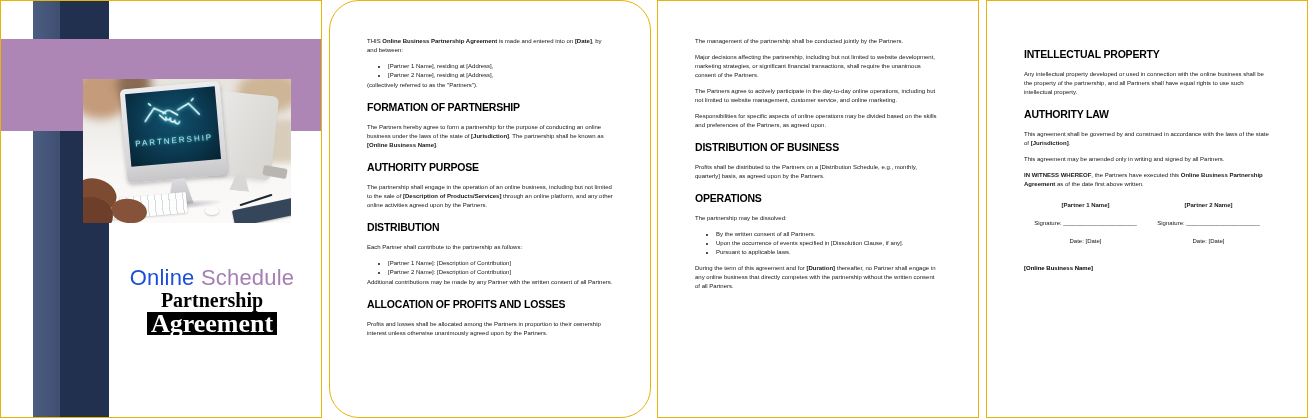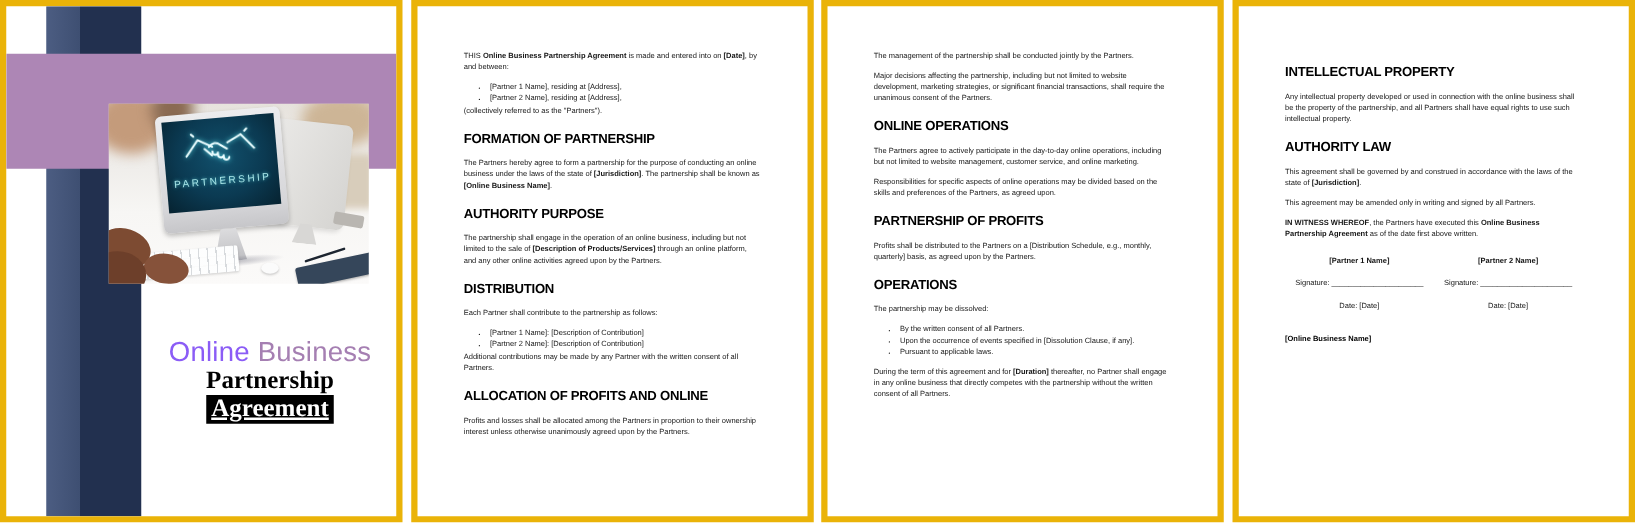--- a/index.html
+++ b/index.html
@@ -3,24 +3,24 @@
 <meta charset="utf-8">
 <style>
   html,body{margin:0;padding:0;}
   body{
     width:1310px;height:418px;position:relative;background:#fff;
     font-family:"Liberation Sans",sans-serif;color:#111;
     -webkit-font-smoothing:antialiased;
   }
   .page{
     position:absolute;top:0;width:322px;height:418px;background:#fff;
-    border:5px solid #eab308;box-sizing:border-box;overflow:hidden;
+    border:1px solid #eab308;box-sizing:border-box;overflow:hidden;
   }
   #page1{left:0;}
-  #page2{left:329px;}
+  #page2{left:329px;border-radius:30px;}
   #page3{left:657px;}
   #page4{left:986px;}
 
   
   .doc{position:absolute;left:37px;right:37px;top:36px;}
   .doc > :first-child{margin-top:0;}
   .p{font-size:6px;line-height:9px;margin:7px 0;color:#161616;}
   .p.tight{margin-top:1px;}
   .h{
     font-weight:700;font-size:10.5px;line-height:12px;letter-spacing:-0.2px;
@@ -90,28 +90,27 @@
   .hand{position:absolute;background:#7d4b32;z-index:4;}
   .hand-a{left:-8px;bottom:14px;width:42px;height:30px;border-radius:50% 50% 45% 45%;transform:rotate(18deg);}
   .hand-b{left:28px;bottom:0px;width:36px;height:24px;border-radius:50%;transform:rotate(8deg);background:#86523a;}
   .arm{left:-16px;bottom:-12px;width:46px;height:38px;border-radius:50%;background:#6d3f2a;}
   .mouse{position:absolute;left:122px;bottom:8px;width:14px;height:9px;background:#fbfbfb;border-radius:50%;box-shadow:0 1px 2px rgba(0,0,0,.2);z-index:3;}
   .notebook{position:absolute;right:-4px;bottom:2px;width:62px;height:17px;background:#35465a;border-radius:2px;transform:rotate(-12deg);z-index:3;box-shadow:0 1px 2px rgba(0,0,0,.3);}
   .pen{position:absolute;right:18px;bottom:22px;width:34px;height:2px;background:#1d2530;transform:rotate(-18deg);z-index:4;border-radius:1px;}
 
   .cover-title{position:absolute;left:108px;width:206px;top:264px;text-align:center;z-index:4;}
   .t1{font-size:22px;line-height:25px;letter-spacing:0.2px;}
-  .t1 .black{color:#8b5cf6;}
+  .t1 .black{color:#1d4ed8;}
   .t1 .purple{color:#a57fb2;}
   .t2{font-family:"Liberation Serif",serif;font-weight:700;font-size:20px;line-height:21px;color:#000;}
   .t3wrap{margin-top:1px;}
   .t3{
     display:inline-block;font-family:"Liberation Serif",serif;font-weight:700;
-    font-size:20px;line-height:23px;color:#fff;background:#000;padding:0 4px;
-    text-decoration:underline;
+    font-size:26px;line-height:23px;color:#fff;background:#000;padding:0 4px;
   }
 </style>
 </head>
 <body>
 
 <div class="page" id="page1">
   <div class="bar">
     <div class="bar-light"></div>
     <div class="bar-dark"></div>
   </div>
@@ -151,21 +150,21 @@
     <div class="kb"></div>
     <div class="hand hand-a"></div>
     <div class="hand hand-b"></div>
     <div class="hand arm"></div>
     <div class="mouse"></div>
     <div class="notebook"></div>
     <div class="pen"></div>
   </div>
 
   <div class="cover-title">
-    <div class="t1"><span class="black">Online</span> <span class="purple">Business</span></div>
+    <div class="t1"><span class="black">Online</span> <span class="purple">Schedule</span></div>
     <div class="t2">Partnership</div>
     <div class="t3wrap"><span class="t3">Agreement</span></div>
   </div>
 </div>
 
 <div class="page" id="page2">
   <div class="doc">
       <p class="p"><span>THIS </span><span class="run-b">Online Business Partnership Agreement</span><span> is made and entered into on </span><span class="run-b">[Date]</span><span>, by and between:</span></p>
       <ul class="ul">
         <li><span>[Partner 1 Name], residing at [Address],</span></li>
@@ -176,33 +175,32 @@
       <p class="p"><span>The Partners hereby agree to form a partnership for the purpose of conducting an online business under the laws of the state of </span><span class="run-b">[Jurisdiction]</span><span>. The partnership shall be known as </span><span class="run-b">[Online Business Name]</span><span>.</span></p>
       <div class="h">AUTHORITY PURPOSE</div>
       <p class="p"><span>The partnership shall engage in the operation of an online business, including but not limited to the sale of </span><span class="run-b">[Description of Products/Services]</span><span> through an online platform, and any other online activities agreed upon by the Partners.</span></p>
       <div class="h">DISTRIBUTION</div>
       <p class="p"><span>Each Partner shall contribute to the partnership as follows:</span></p>
       <ul class="ul">
         <li><span>[Partner 1 Name]: [Description of Contribution]</span></li>
         <li><span>[Partner 2 Name]: [Description of Contribution]</span></li>
       </ul>
       <p class="p tight"><span>Additional contributions may be made by any Partner with the written consent of all Partners.</span></p>
-      <div class="h">ALLOCATION OF PROFITS AND ONLINE</div>
+      <div class="h">ALLOCATION OF PROFITS AND LOSSES</div>
       <p class="p"><span>Profits and losses shall be allocated among the Partners in proportion to their ownership interest unless otherwise unanimously agreed upon by the Partners.</span></p>
     </div>
 </div>
 
 <div class="page" id="page3">
   <div class="doc">
       <p class="p"><span>The management of the partnership shall be conducted jointly by the Partners.</span></p>
       <p class="p"><span>Major decisions affecting the partnership, including but not limited to website development, marketing strategies, or significant financial transactions, shall require the unanimous consent of the Partners.</span></p>
-      <div class="h">ONLINE OPERATIONS</div>
       <p class="p"><span>The Partners agree to actively participate in the day-to-day online operations, including but not limited to website management, customer service, and online marketing.</span></p>
       <p class="p"><span>Responsibilities for specific aspects of online operations may be divided based on the skills and preferences of the Partners, as agreed upon.</span></p>
-      <div class="h">PARTNERSHIP OF PROFITS</div>
+      <div class="h">DISTRIBUTION OF BUSINESS</div>
       <p class="p"><span>Profits shall be distributed to the Partners on a [Distribution Schedule, e.g., monthly, quarterly] basis, as agreed upon by the Partners.</span></p>
       <div class="h">OPERATIONS</div>
       <p class="p"><span>The partnership may be dissolved:</span></p>
       <ul class="ul">
         <li><span>By the written consent of all Partners.</span></li>
         <li><span>Upon the occurrence of events specified in [Dissolution Clause, if any].</span></li>
         <li><span>Pursuant to applicable laws.</span></li>
       </ul>
       <p class="p"><span>During the term of this agreement and for </span><span class="run-b">[Duration]</span><span> thereafter, no Partner shall engage in any online business that directly competes with the partnership without the written consent of all Partners.</span></p>
     </div>

